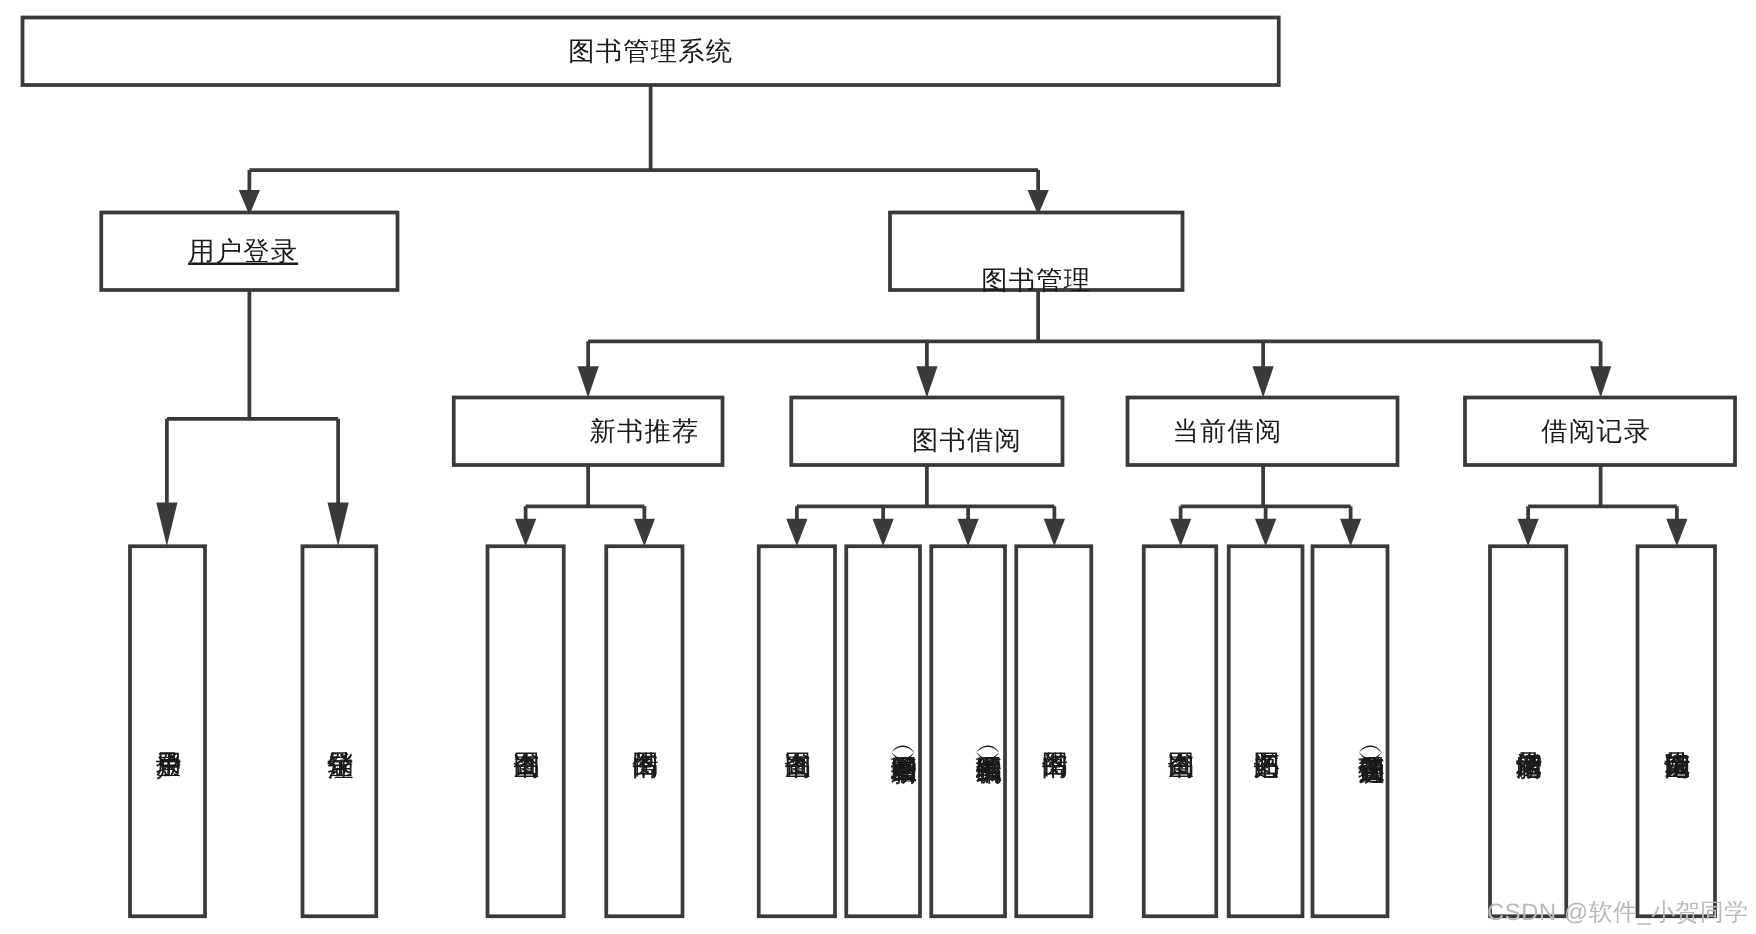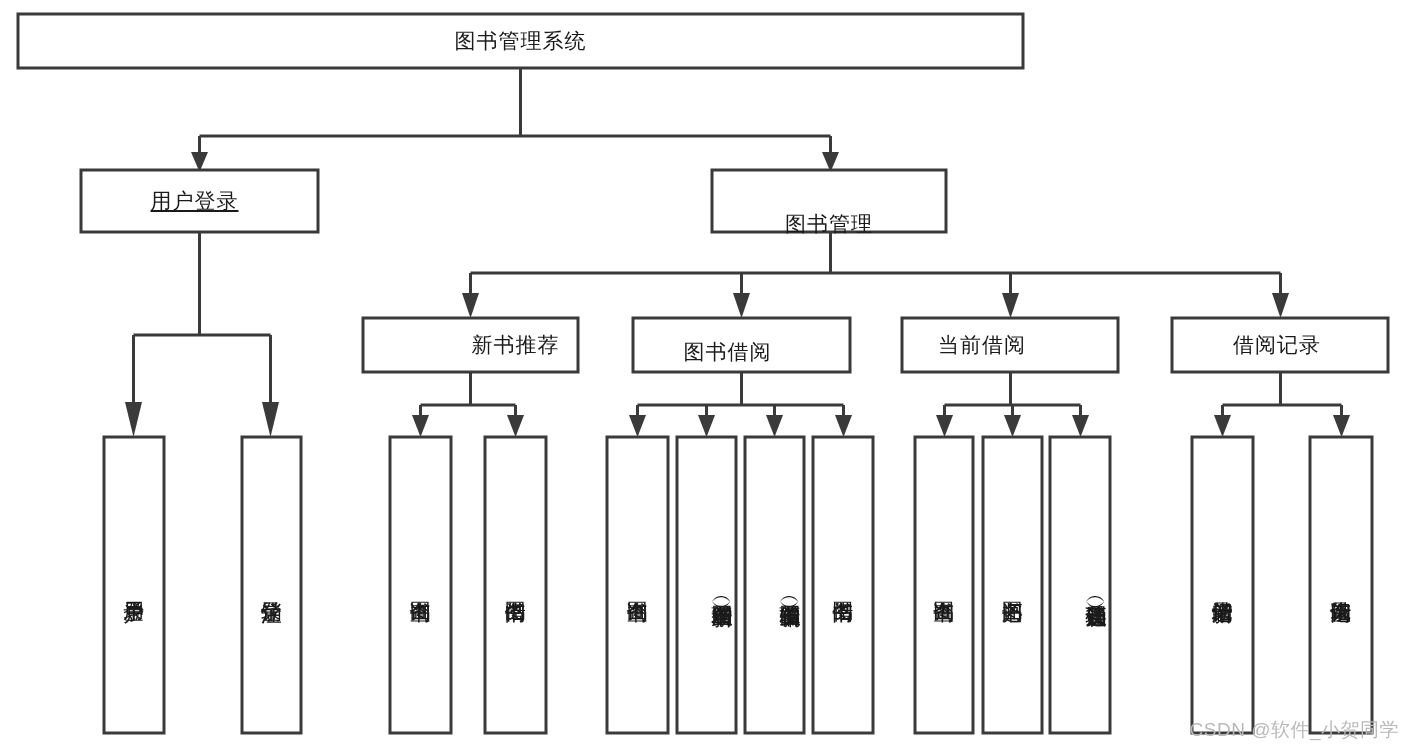--- a/index.html
+++ b/index.html
@@ -175,21 +175,21 @@
       <rect class="node-box" x="1310" y="437" width="62" height="296"></rect>
     </g>
   </svg>
 
   <div class="node-label-h" style="left:18px; top:14px; width:1005px; height:54px;">图书管理系统</div>
 
   <div class="node-label-h" style="left:81px; top:170px; width:227px; height:62px;text-decoration:underline;">用户登录</div>
   <div class="node-label-h" style="left:712px; top:170px; width:234px; height:48px;margin-top:30px;">图书管理</div>
 
   <div class="node-label-h" style="left:363px; top:318px; width:215px; height:54px;margin-left:45px;">新书推荐</div>
-  <div class="node-label-h" style="left:619px; top:318px; width:217px; height:68px;">图书借阅</div>
+  <div class="node-label-h" style="left:633px; top:318px; width:217px; height:68px;padding-left:32px;">图书借阅</div>
   <div class="node-label-h" style="left:874px; top:318px; width:216px; height:54px;">当前借阅</div>
   <div class="node-label-h" style="left:1169px; top:318px; width:216px; height:54px;">借阅记录</div>
 
   <div class="node-label-v" style="left:104px; top:437px; width:60px; height:296px;">用户登录</div>
   <div class="node-label-v" style="left:242px; top:437px; width:59px; height:296px;">注销登录</div>
 
   <div class="node-label-v" style="left:390px; top:437px; width:61px; height:296px;">查询图书</div>
   <div class="node-label-v" style="left:485px; top:437px; width:61px; height:296px;">借阅图书</div>
 
   <div class="node-label-v" style="left:607px; top:437px; width:61px; height:296px;">查询图书</div>

